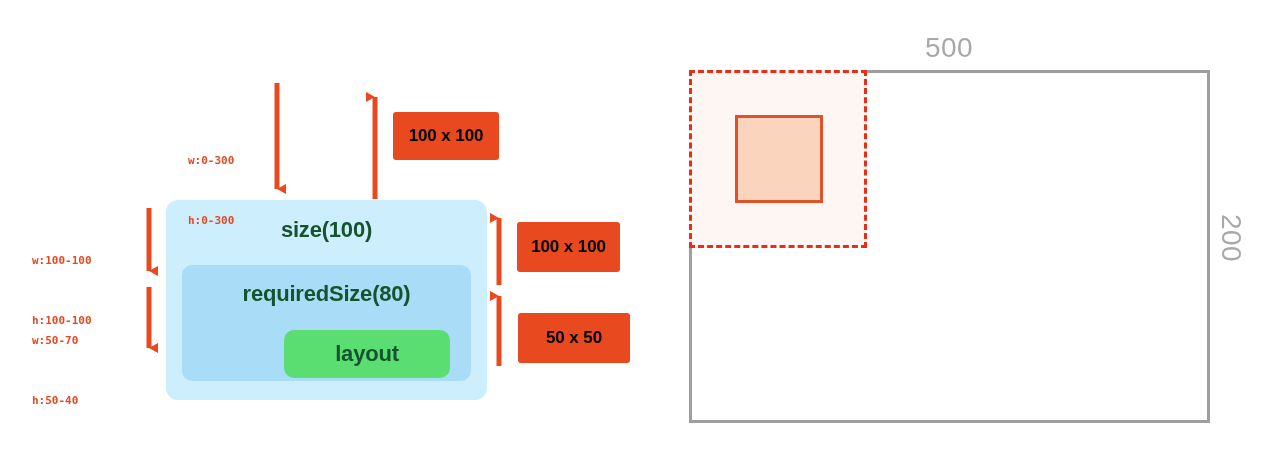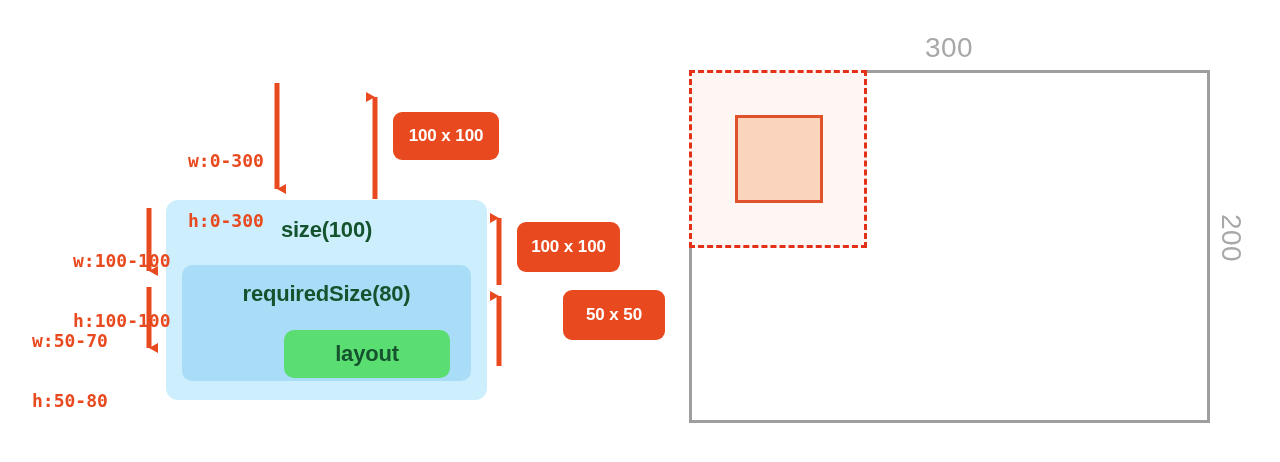--- a/index.html
+++ b/index.html
@@ -71,45 +71,45 @@
     font-size: 22px;
     font-weight: bold;
     letter-spacing: -0.2px;
     margin-left: 40px;
   }
 
   
   .badge {
     position: absolute;
     background: #e8491e;
-    border-radius: 9px;
+    border-radius: 3px;
     display: flex;
     align-items: center;
     justify-content: center;
-    color: #ffffff;
+    color: #000000;
     font-size: 17px;
     font-weight: bold;
     letter-spacing: -0.1px;
   }
   .badge-top    { left: 393px; top: 112px; width: 106px; height: 48px; }
   .badge-size   { left: 517px; top: 222px; width: 103px; height: 50px; }
-  .badge-req    { left: 518px; top: 290px; width: 102px; height: 50px; margin-left: 45px; }
+  .badge-req    { left: 518px; top: 313px; width: 112px; height: 50px; }
 
   
   .constraint {
     position: absolute;
     color: #e8491e;
     font-family: "DejaVu Sans Mono", "Liberation Mono", monospace;
-    font-size: 18px;
+    font-size: 11px;
     font-weight: bold;
     line-height: 20px;
     white-space: pre;
   }
   .c-top   { left: 188px; top: 111px; }
-  .c-mid   { left: 32px;  top: 211px; margin-left: 41px; }
+  .c-mid   { left: 32px;  top: 211px; }
   .c-low   { left: 32px;  top: 291px; }
 
   
   .arrows {
     position: absolute;
     left: 0;
     top: 0;
     width: 1280px;
     height: 462px;
     pointer-events: none;
@@ -186,21 +186,21 @@
     <div>h:0-300</div>
   </div>
 
   <div class="constraint c-mid">
     <div>w:100-100</div>
     <div>h:100-100</div>
   </div>
 
   <div class="constraint c-low">
     <div>w:50-70</div>
-    <div>h:50-80</div>
+    <div>h:50-40</div>
   </div>
 
   <div class="badge badge-top">100 x 100</div>
 
   <div class="badge badge-size">100 x 100</div>
 
   <div class="badge badge-req">50 x 50</div>
 
   <svg class="arrows" viewBox="0 0 1280 462">
     <defs>
@@ -222,17 +222,17 @@
 
     <line x1="499" y1="285" x2="499" y2="218" stroke="#e8491e" stroke-width="5" marker-end="url(#arrow-up)"></line>
 
     <line x1="499" y1="366" x2="499" y2="296" stroke="#e8491e" stroke-width="5" marker-end="url(#arrow-up)"></line>
   </svg>
 
   <div class="rect-outer"></div>
   <div class="rect-dashed"></div>
   <div class="rect-inner"></div>
 
-  <div class="dim-label dim-width">300</div>
+  <div class="dim-label dim-width">500</div>
 
   <div class="dim-label dim-height">200</div>
 
 </div>
 
 </body></html>

